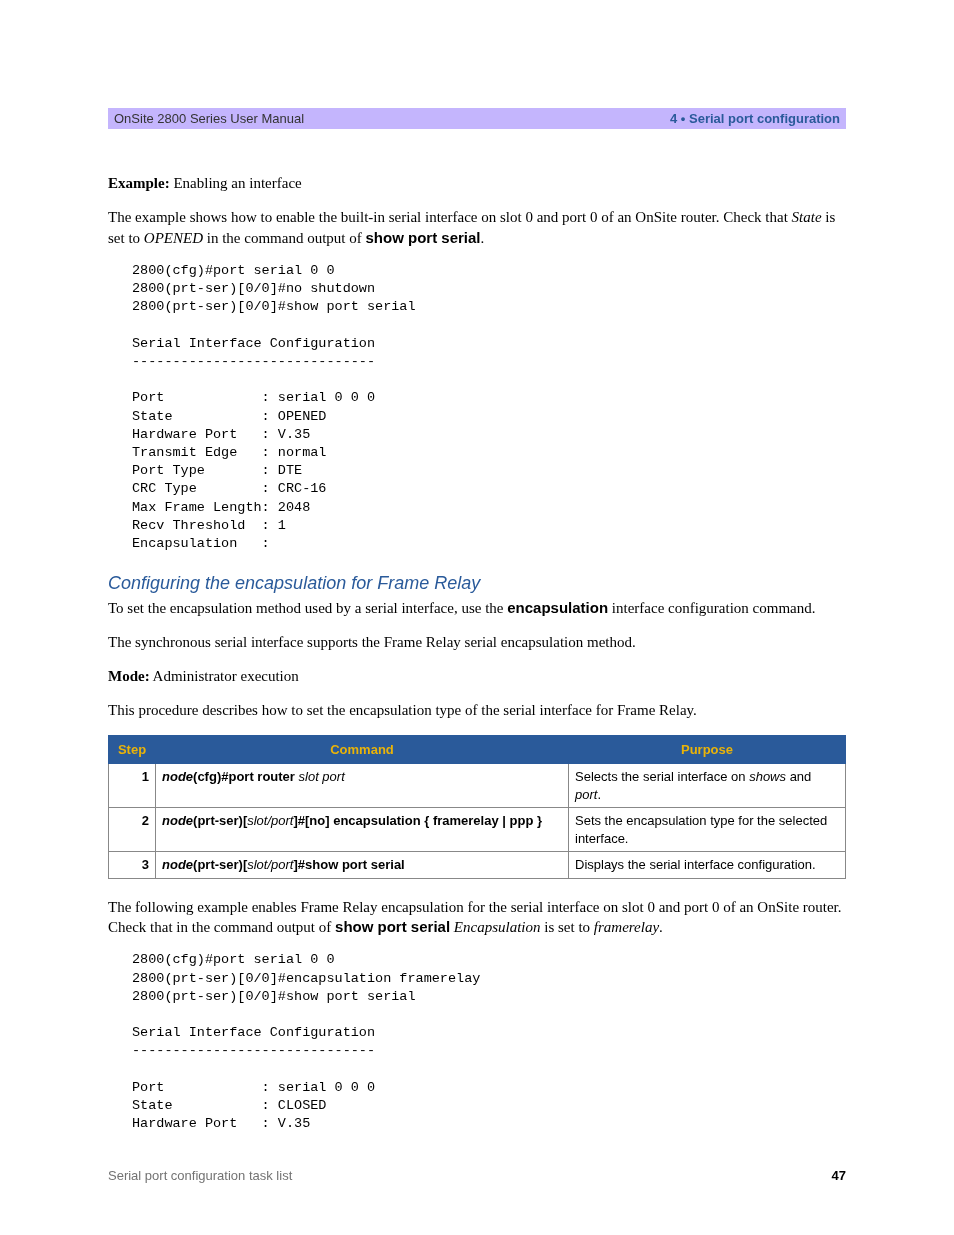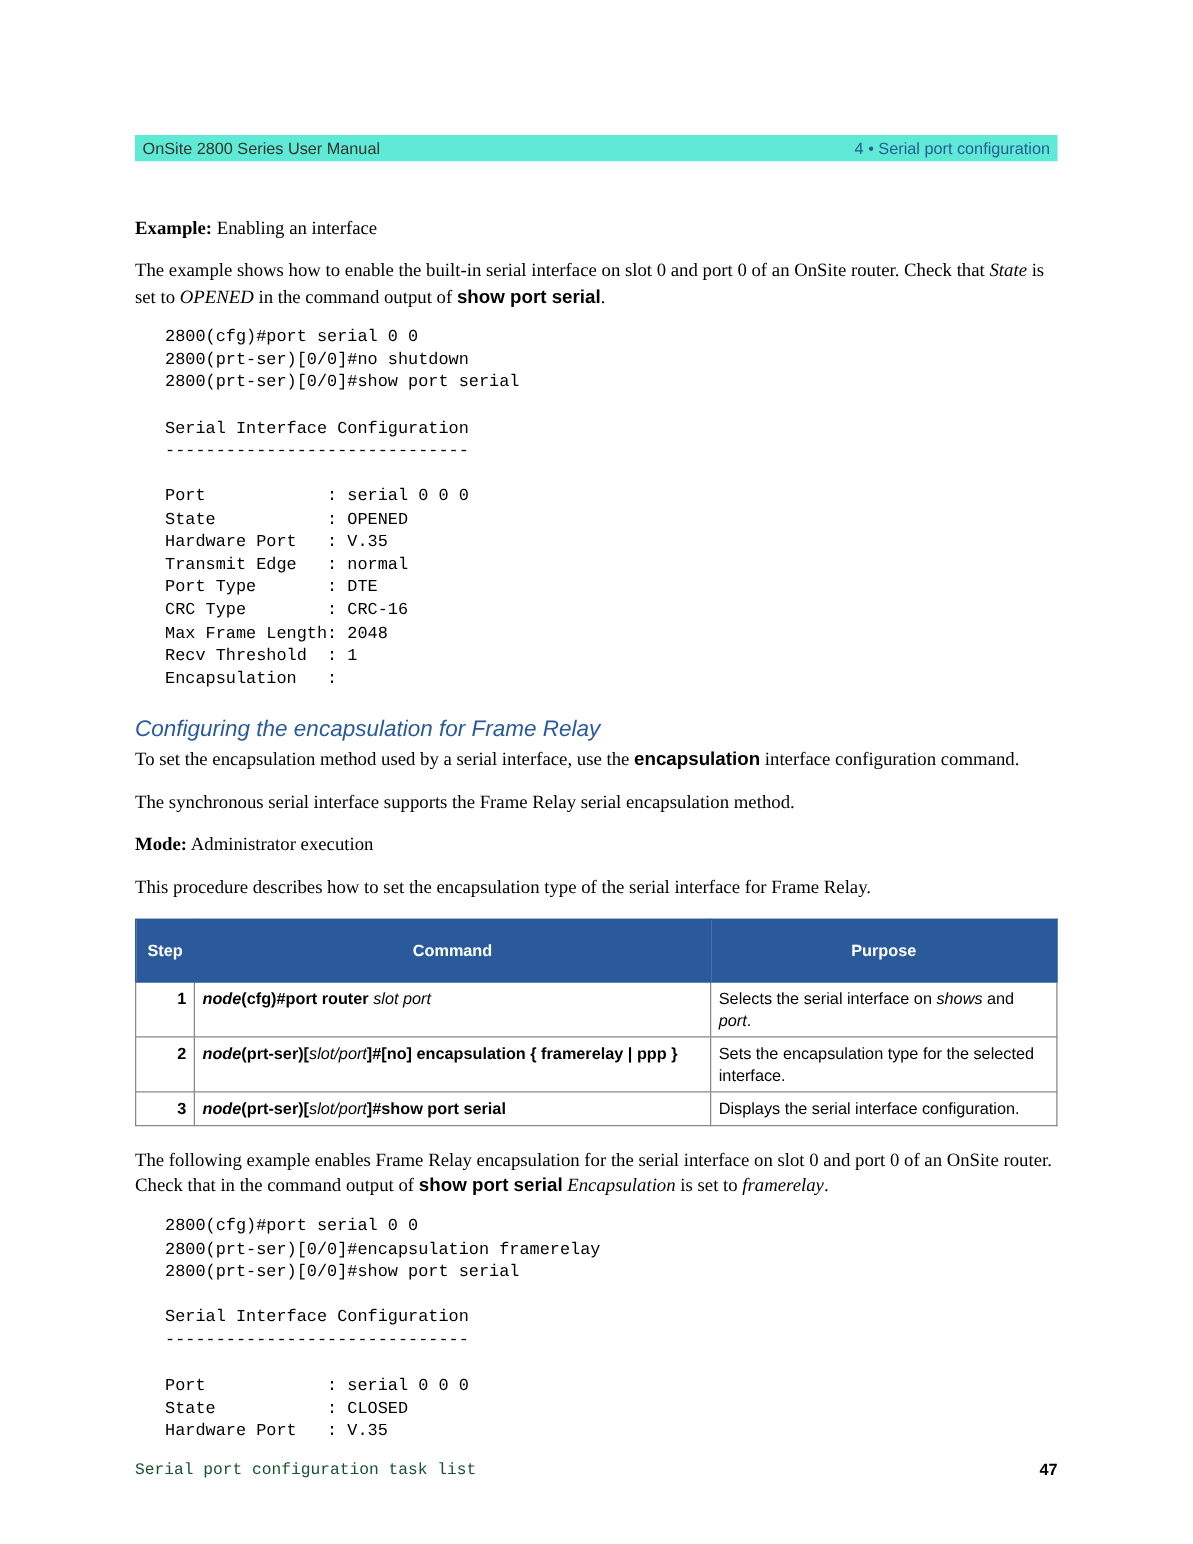--- a/index.html
+++ b/index.html
@@ -13,28 +13,28 @@
     width: 954px;
     height: 1235px;
     position: relative;
     box-sizing: border-box;
     padding: 108px 108px 60px 108px;
   }
   .header {
     display: flex;
     justify-content: space-between;
     align-items: center;
-    background: #5eead4;
+    background: #c4b5fd;
     padding: 3px 6px;
     margin-bottom: 44px;
     font-family: Arial, Helvetica, sans-serif;
     font-size: 13px;
   }
   .header-left { color: #333; }
-  .header-right { color: #2a5a9a; font-weight: normal; }
+  .header-right { color: #2a5a9a; font-weight: bold; }
   .content { font-size: 15px; line-height: 1.35; }
   .para { margin: 0 0 14px 0; }
   .bold { font-weight: bold; }
   .italic { font-style: italic; margin-top: 20px; }
   .codeblock {
     font-family: 'Courier New', Courier, monospace;
     font-size: 13.5px;
     white-space: pre;
     margin: 6px 0 18px 24px;
     line-height: 1.35;
@@ -49,23 +49,23 @@
   }
   table.cmd {
     border-collapse: collapse;
     width: 100%;
     margin: 6px 0 18px 0;
     font-family: Arial, Helvetica, sans-serif;
     font-size: 13px;
   }
   table.cmd th {
     background: #2a5a9a;
-    color: #ffffff;
+    color: #eab308;
     font-weight: bold;
-    padding: 16px 6px;
+    padding: 5px 6px;
     border: 1px solid #2a5a9a;
   }
   table.cmd td {
     border: 1px solid #888;
     padding: 4px 6px;
     vertical-align: top;
   }
   table.cmd td.stepcell {
     font-weight: bold;
     text-align: right;
@@ -76,21 +76,21 @@
   .footer {
     position: absolute;
     left: 108px;
     right: 108px;
     bottom: 52px;
     display: flex;
     justify-content: space-between;
     font-family: Arial, Helvetica, sans-serif;
     font-size: 13px;
   }
-  .footer-left { color: #14532d; font-family: Liberation Mono, monospace; }
+  .footer-left { color: #737373; }
   .footer-right { font-weight: bold; }
 </style>
 </head>
 <body>
 
 <div class="page">
 
   <div class="header">
     <span class="header-left">OnSite 2800 Series User Manual</span>
     <span class="header-right">4 • Serial port configuration</span>

